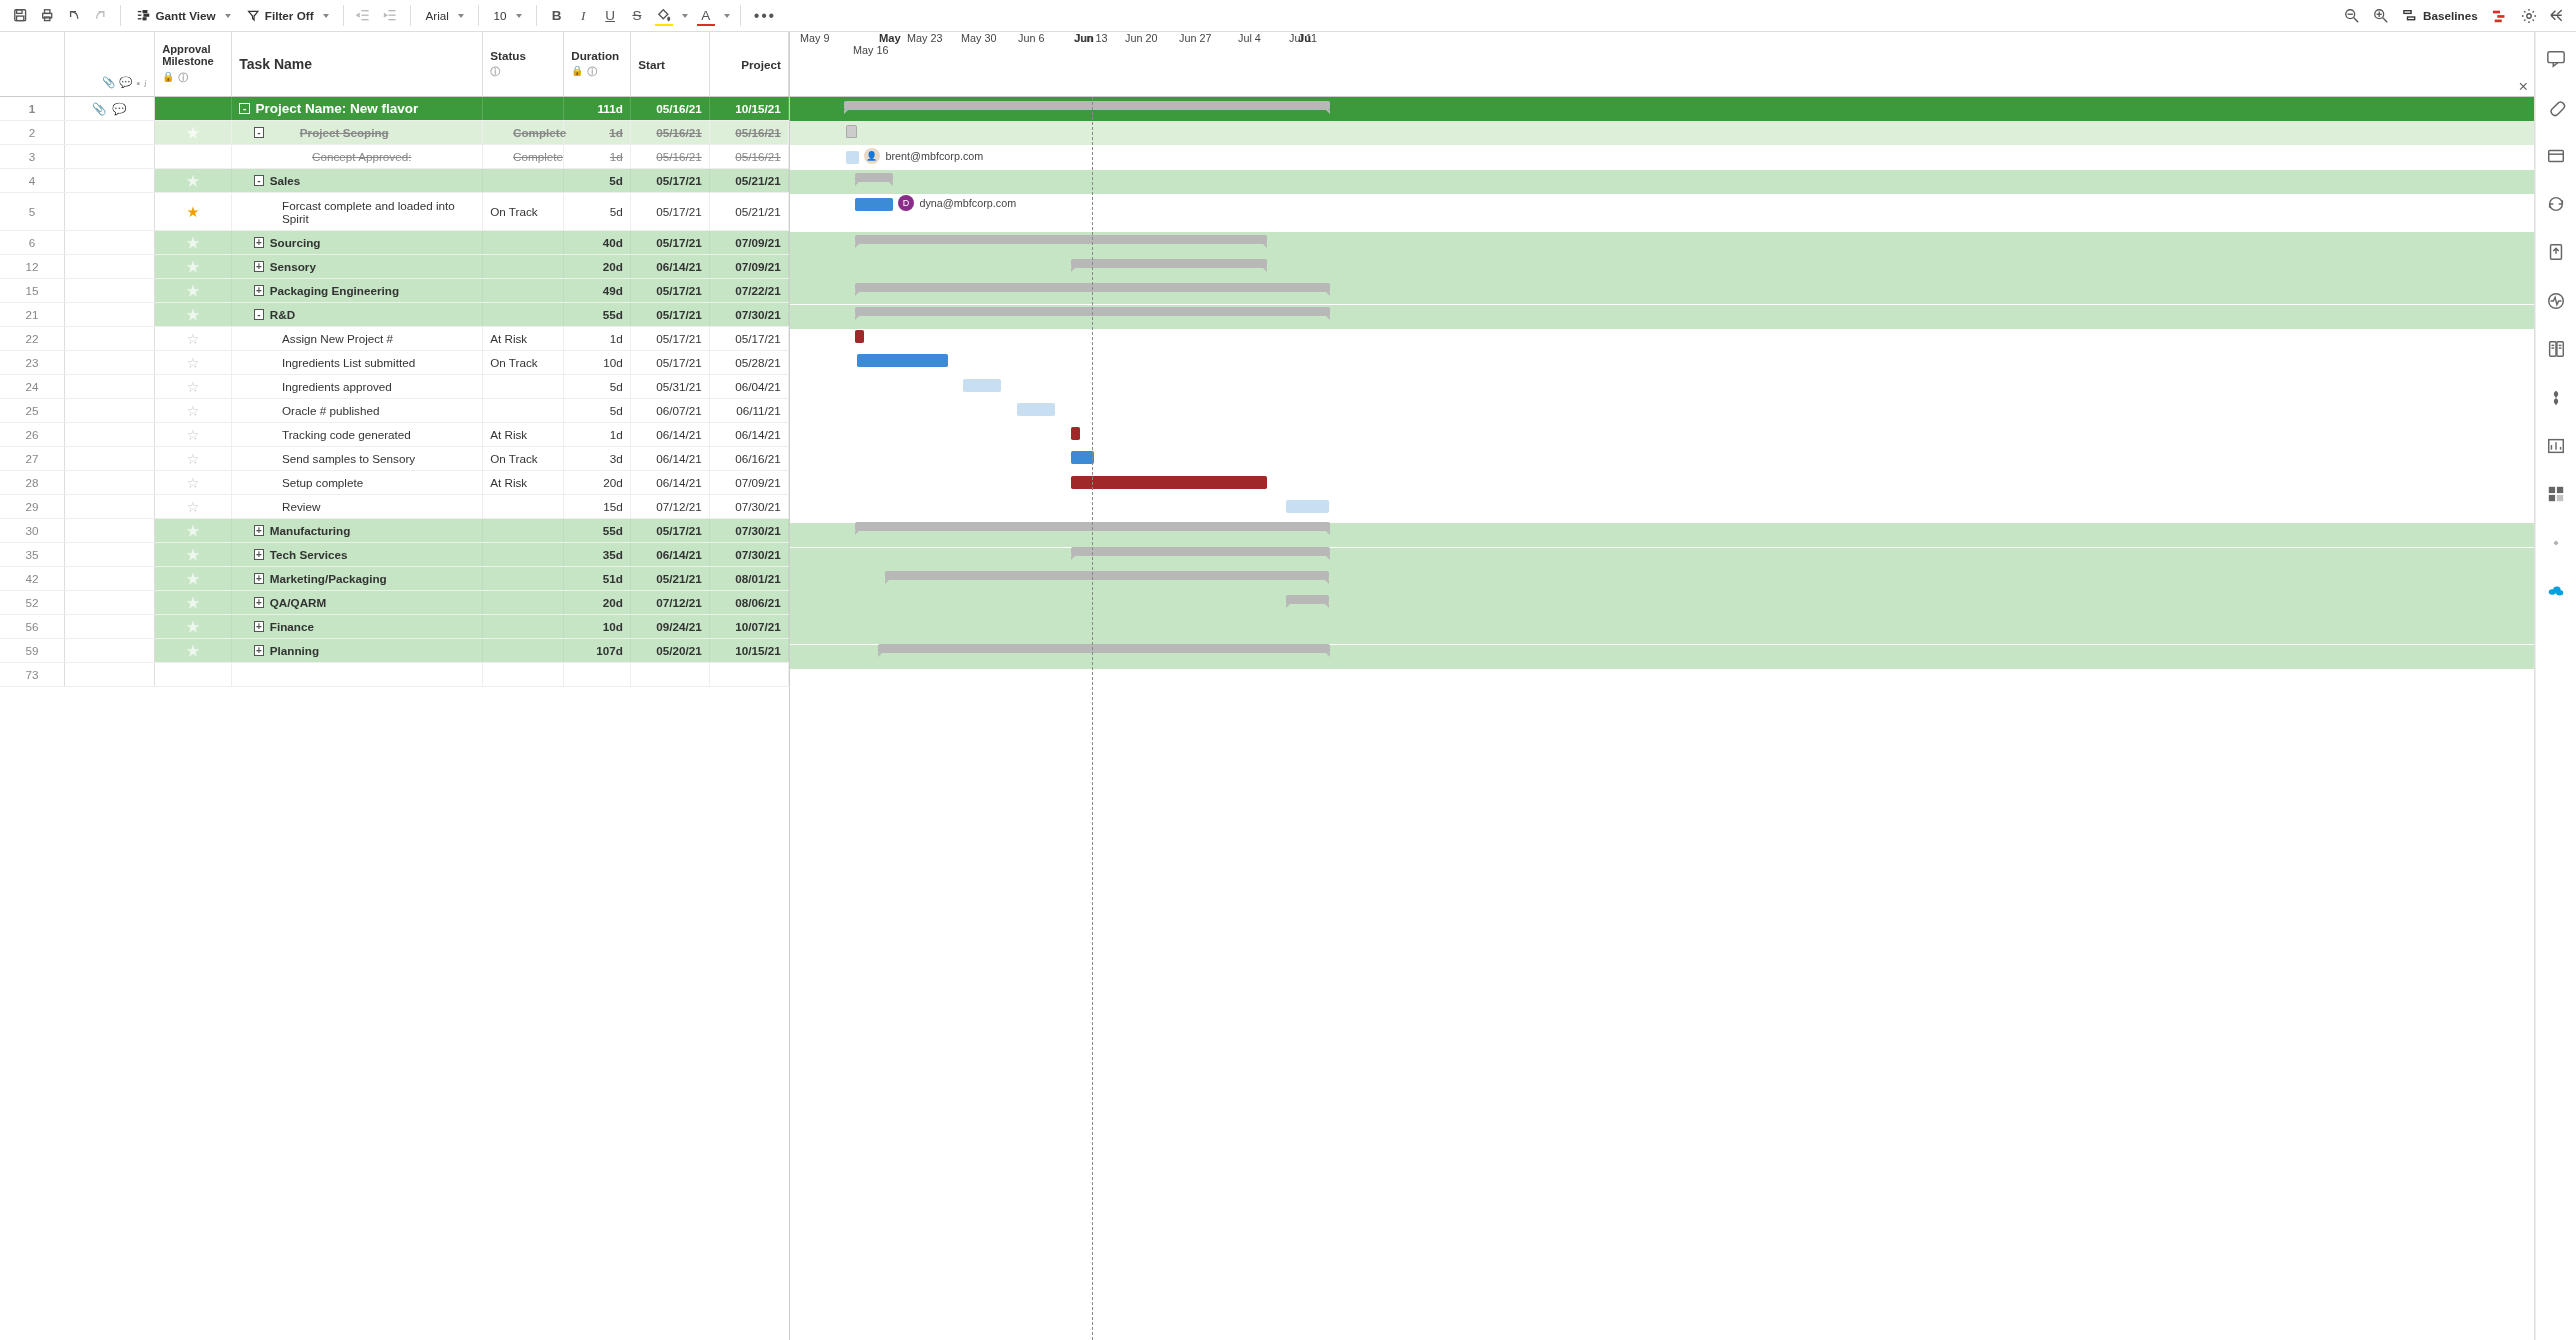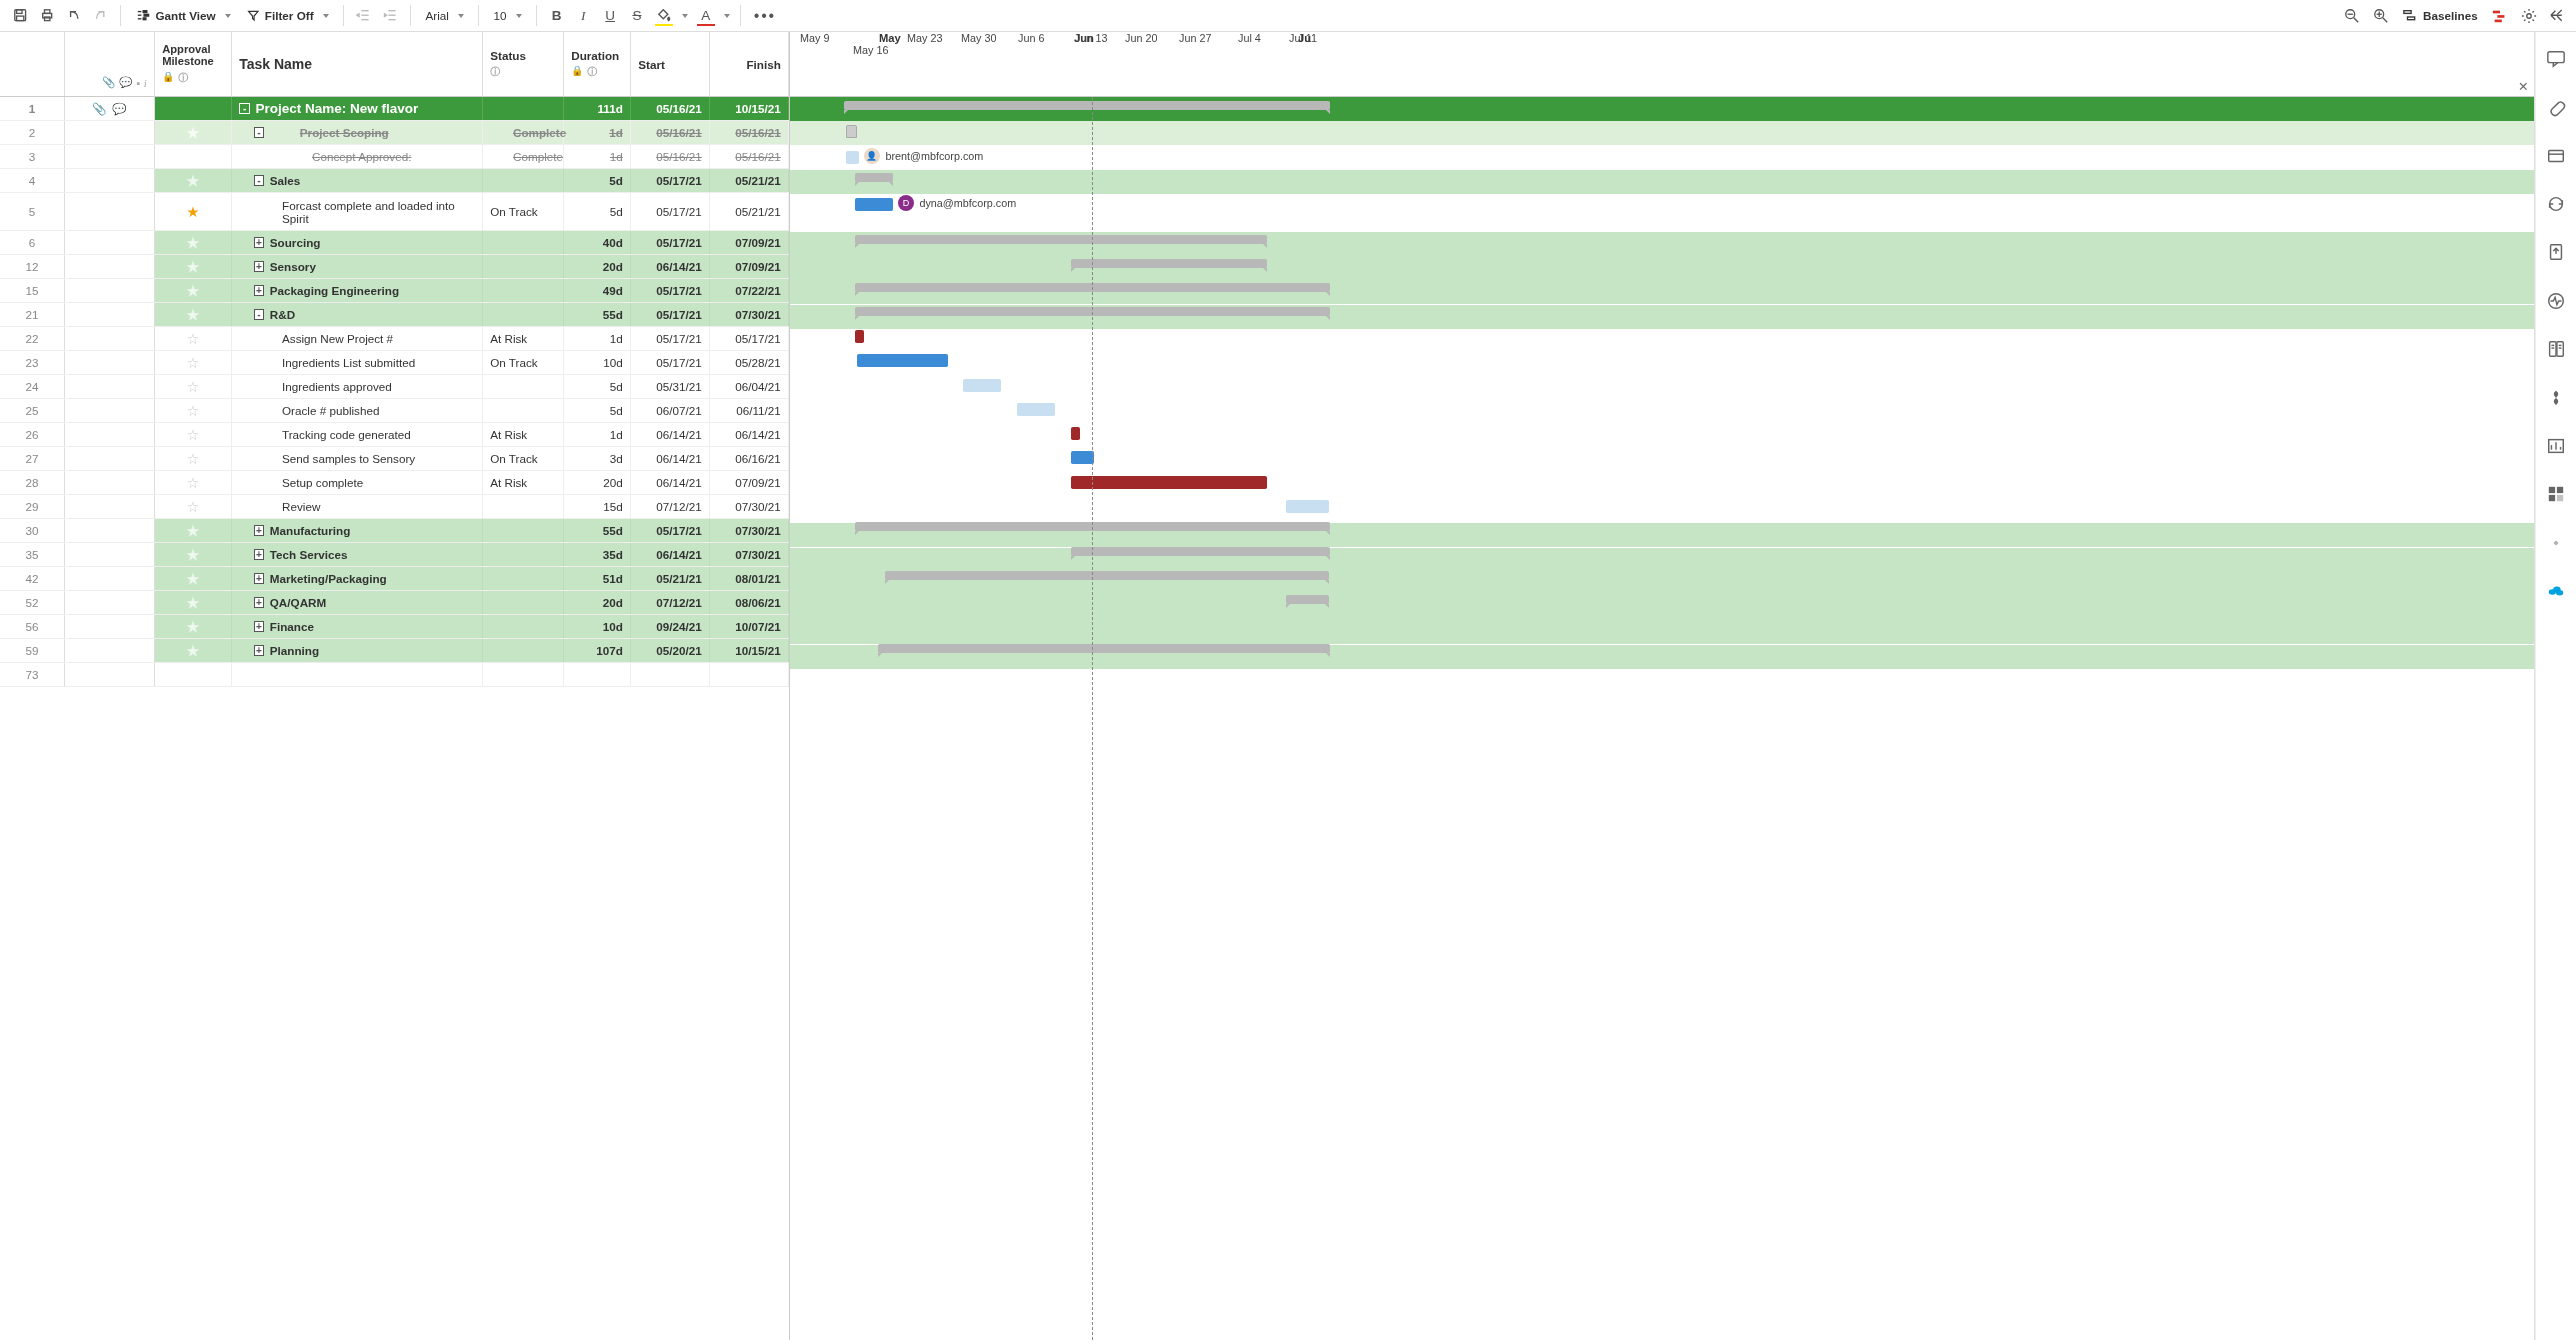--- a/index.html
+++ b/index.html
@@ -254,21 +254,21 @@
           <span>Duration</span>
           <div style="display:flex;gap:3.6px;margin-top:3.6px;color:#aaa;font-size:10px">
             <span>🔒</span>
             <span>ⓘ</span>
           </div>
         </div>
         <div class="col col-start">
             <span>Start</span>
           </div>
         <div class="col col-finish" style="align-items:flex-end">
-            <span>Finish</span>
+            <span>Project</span>
           </div>
       </div>
       <div class="grid-body" id="grid-body">
           <div class="row row-header">
             <div class="cell cell-num">1</div>
             <div class="cell cell-ind">
               <span style="color:#3b7dd8">📎</span>
               <span style="color:#3b7dd8">💬</span>
             </div>
             <div class="cell cell-app"></div>

